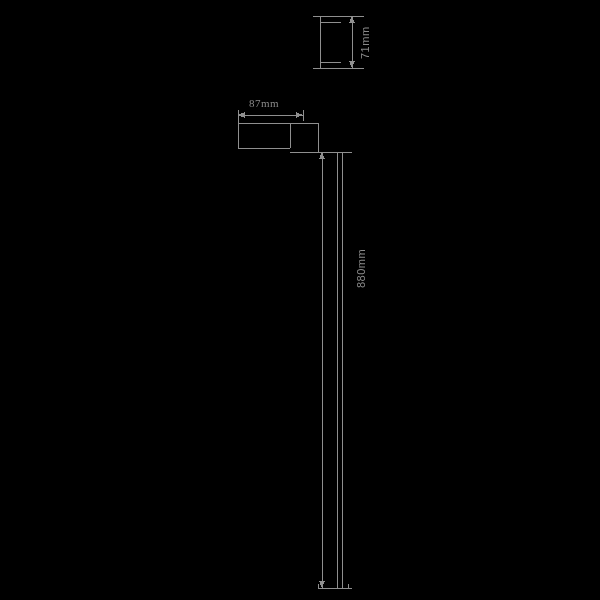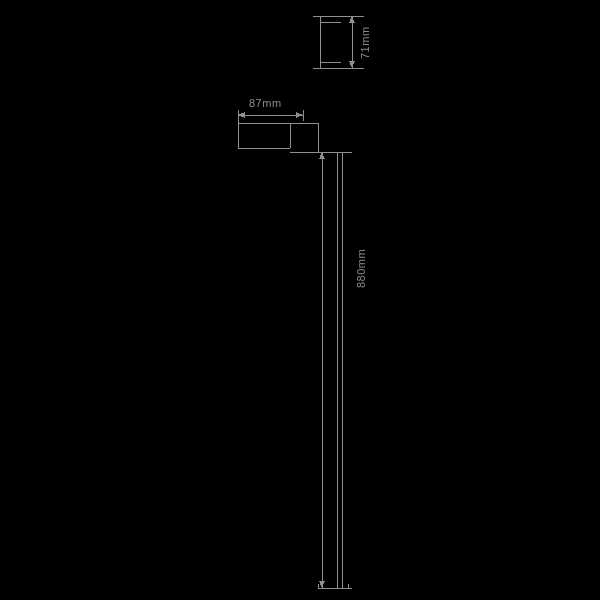--- a/index.html
+++ b/index.html
@@ -79,17 +79,17 @@
       <line x1="321" y1="152" x2="352" y2="152"></line>
       <line x1="321" y1="588" x2="352" y2="588"></line>
       <line x1="322" y1="152" x2="322" y2="588"></line>
       <path d="M322 152 L319 159 L325 159 Z" fill="#8f8f8f" stroke="none"></path>
       <path d="M322 588 L319 581 L325 581 Z" fill="#8f8f8f" stroke="none"></path>
     </g>
   </svg>
 
   <div class="dim-label rot-label" style="left:360px; top:59px;">71mm</div>
 
-  <div class="dim-label" style="left:249px; top:98px;">87mm</div>
+  <div class="dim-label" style="left:249px; top:98px;font-family:Liberation Serif, serif;">87mm</div>
 
   <div class="dim-label rot-label" style="left:356px; top:288px;">880mm</div>
 
 </div>
 
 </body></html>

